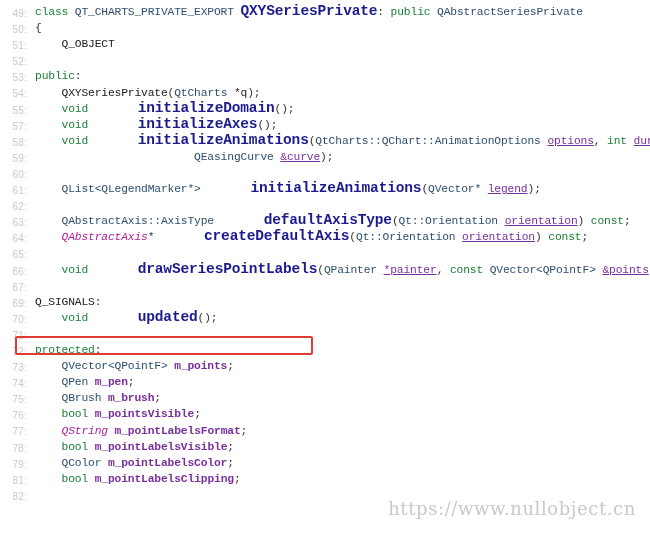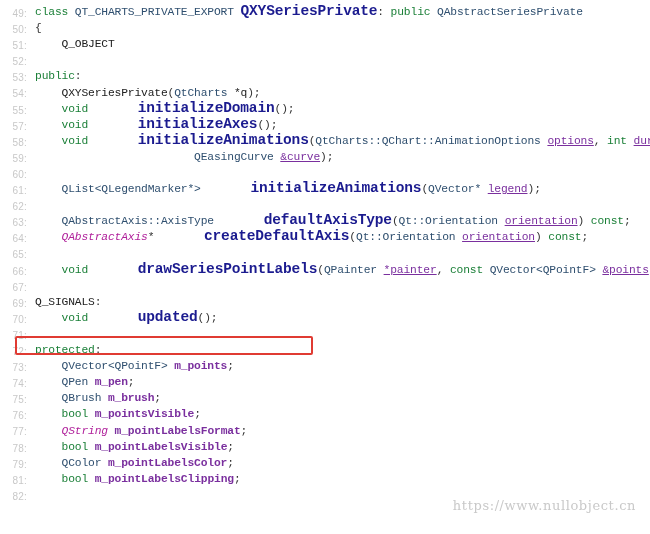--- a/index.html
+++ b/index.html
@@ -90,21 +90,21 @@
     box-sizing: border-box;
     pointer-events: none;
   }
 
   
   #watermark {
     position: absolute;
     right: 14px;
     top: 498px;
     color: #c9c9c9;
-    font-size: 13px;
+    font-size: 18px;
     font-family: "DejaVu Serif", "Liberation Serif", serif;
     letter-spacing: 0.6px;
     user-select: none;
   }
 </style>
 </head>
 <body>
 
 <div id="viewer">
 

